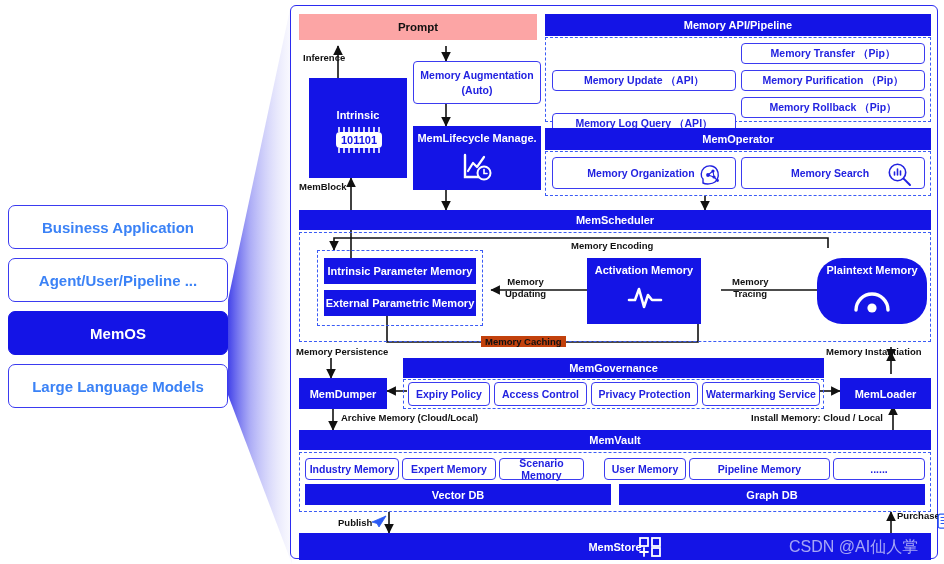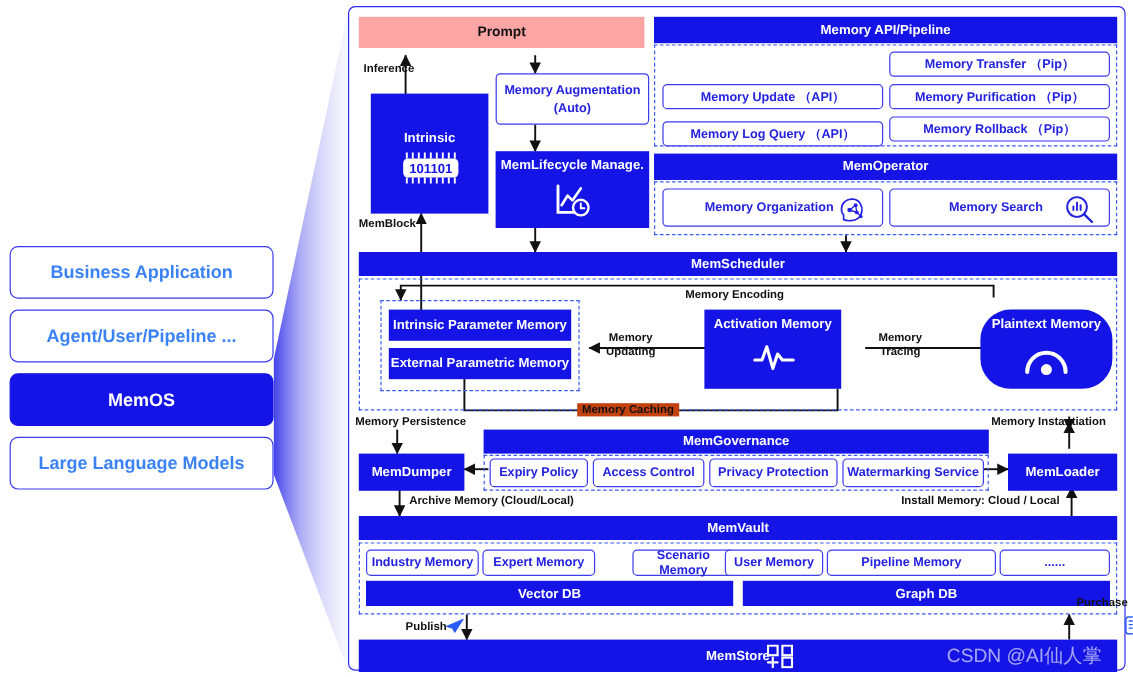--- a/index.html
+++ b/index.html
@@ -144,21 +144,21 @@
     </svg>
   </div>
 
   <div class="abs bar" style="left:254px;top:8px;width:386px;height:22px;">
     <span>Memory API/Pipeline</span>
   </div>
   <div class="abs dashed" style="left:254px;top:31px;width:386px;height:85px;"></div>
   <div class="abs obox" style="left:261px;top:64px;width:184px;height:21px;">
     <span>Memory Update （API）</span>
     </div>
-  <div class="abs obox" style="left:261px;top:95px;width:184px;height:21px;">
+  <div class="abs obox" style="left:261px;top:107px;width:184px;height:21px;">
     <span>Memory Log Query （API）</span>
     </div>
   <div class="abs obox" style="left:450px;top:37px;width:184px;height:21px;">
     <span>Memory Transfer （Pip）</span>
     </div>
   <div class="abs obox" style="left:450px;top:64px;width:184px;height:21px;">
     <span>Memory Purification （Pip）</span>
     </div>
   <div class="abs obox" style="left:450px;top:91px;width:184px;height:21px;">
     <span>Memory Rollback （Pip）</span>
@@ -284,21 +284,21 @@
     <span>MemVault</span>
     </div>
   <div class="abs dashed" style="left:8px;top:446px;width:632px;height:60px;"></div>
 
   <div class="abs obox" style="left:14px;top:452px;width:94px;height:22px;">
       <span>Industry Memory</span>
     </div>
   <div class="abs obox" style="left:111px;top:452px;width:94px;height:22px;">
       <span>Expert Memory</span>
     </div>
-  <div class="abs obox" style="left:208px;top:452px;width:85px;height:22px;margin-left:28px;">
+  <div class="abs obox" style="left:208px;top:452px;width:85px;height:22px;">
       <span>Scenario Memory</span>
     </div>
   <div class="abs obox" style="left:313px;top:452px;width:82px;height:22px;">
       <span>User Memory</span>
     </div>
   <div class="abs obox" style="left:398px;top:452px;width:141px;height:22px;">
       <span>Pipeline Memory</span>
     </div>
   <div class="abs obox" style="left:542px;top:452px;width:92px;height:22px;">
       <span>......</span>
@@ -311,21 +311,21 @@
       <span>Graph DB</span>
     </div>
 
   <div class="abs lbl" style="left:47px;top:511px;">
     <span>Publish</span></div>
   <div class="abs" style="left:80px;top:509px;width:16px;height:14px;">
     <svg width="16" height="14" viewBox="0 0 16 14">
       <path d="M15,1 L1,7 L6,8.5 L15,1 L8,12 L6,8.5" fill="#2b5bf5" stroke="#2b5bf5" stroke-width="0.8" stroke-linejoin="round"></path>
     </svg>
   </div>
-  <div class="abs lbl" style="left:606px;top:491px;">
+  <div class="abs lbl" style="left:606px;top:504px;">
     <span>Purchase</span></div>
   <div class="abs" style="left:646px;top:507px;width:16px;height:17px;">
     <svg width="16" height="17" viewBox="0 0 16 17">
       <rect x="1.2" y="1.2" width="13" height="14" rx="2" stroke="#2b5bf5" stroke-width="1.3" fill="#ffffff"></rect>
       <path d="M4,4.5 h8 M4,7.5 h8 M4,10.5 h5" stroke="#2b5bf5" stroke-width="1.1" stroke-linecap="round"></path>
     </svg>
   </div>
 
   <div class="abs bar" style="left:8px;top:527px;width:632px;height:27px;">
     <span>MemStore</span>

